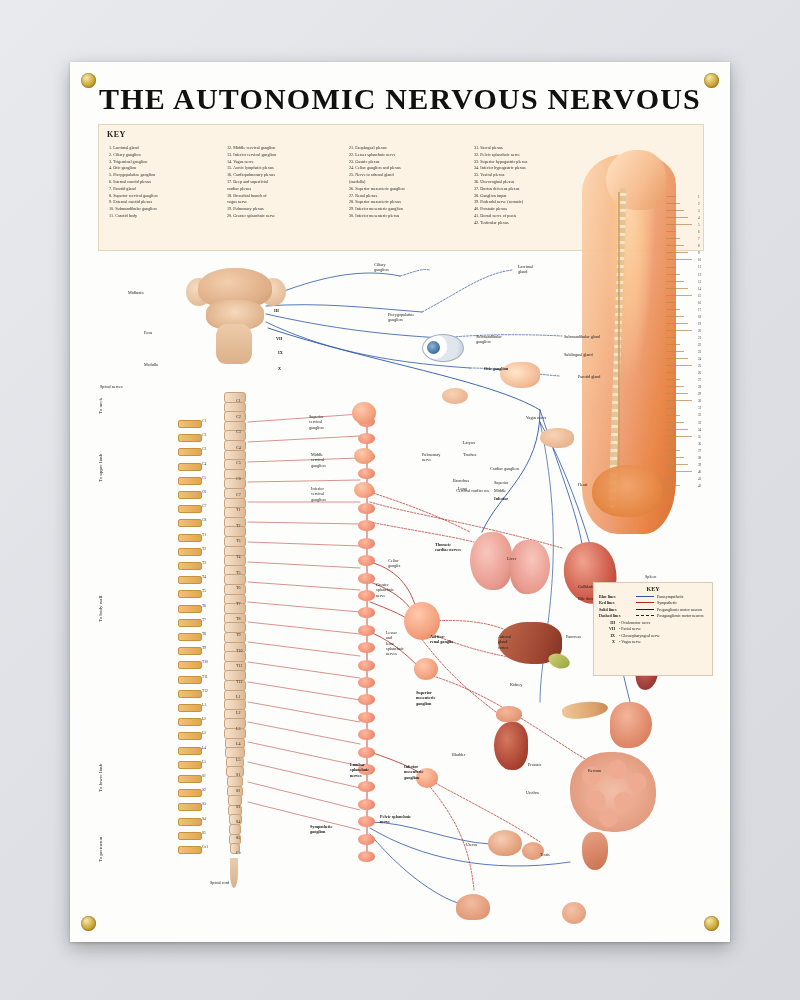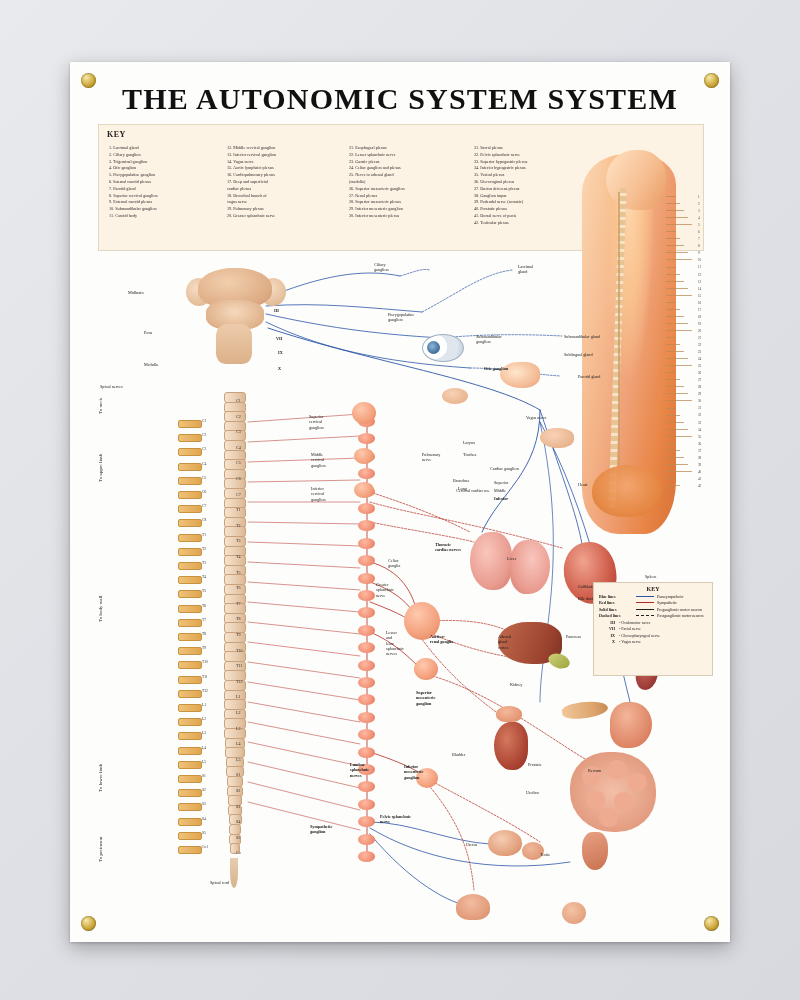--- a/index.html
+++ b/index.html
@@ -313,21 +313,21 @@
 </head>
 <body>
 
 <div id="poster">
 
   <div class="grommet g-tl"></div>
   <div class="grommet g-tr"></div>
   <div class="grommet g-bl"></div>
   <div class="grommet g-br"></div>
 
-  <div id="title">THE AUTONOMIC SYSTEM SYSTEM</div>
+  <div id="title">THE AUTONOMIC NERVOUS NERVOUS</div>
 
   <div id="keybox">
     <div class="kb-title">KEY</div>
     <div class="kcol kc1">
         <div>1. Lacrimal gland</div>
         <div>2. Ciliary ganglion</div>
         <div>3. Trigeminal ganglion</div>
         <div>4. Otic ganglion</div>
         <div>5. Pterygopalatine ganglion</div>
         <div>6. Internal carotid plexus</div>

